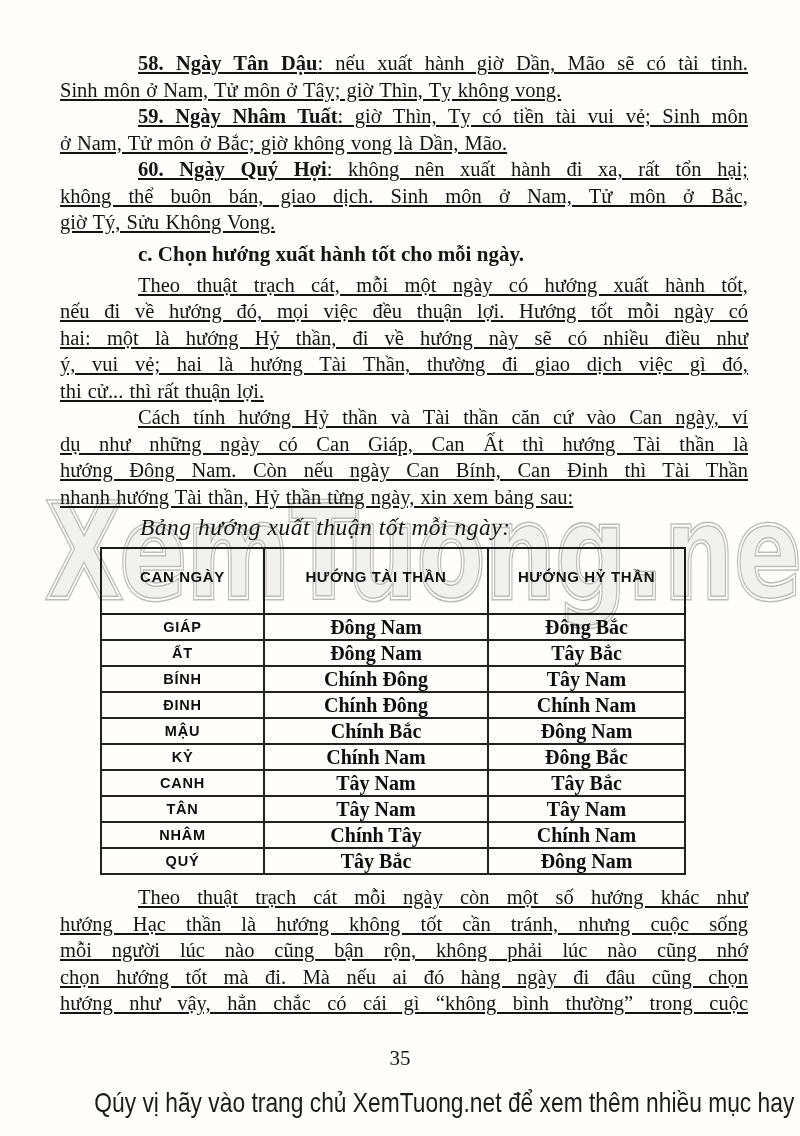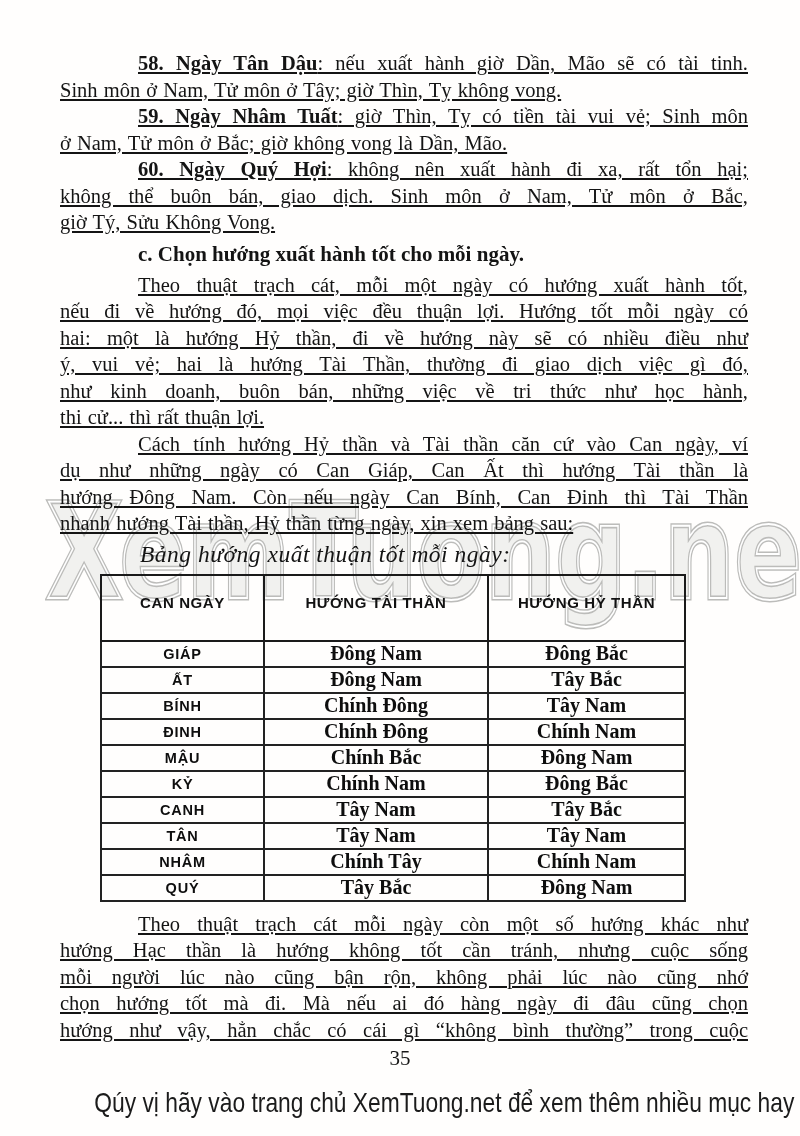--- a/index.html
+++ b/index.html
@@ -101,21 +101,20 @@
       <span class="line last">giờ Tý, Sửu Không Vong.</span>
     </p>
 
     <h3 class="section-heading">c. Chọn hướng xuất hành tốt cho mỗi ngày.</h3>
 
     <p class="para">
       <span class="line first">Theo thuật trạch cát, mỗi một ngày có hướng xuất hành tốt,</span>
       <span class="line">nếu đi về hướng đó, mọi việc đều thuận lợi. Hướng tốt mỗi ngày có</span>
       <span class="line">hai: một là hướng Hỷ thần, đi về hướng này sẽ có nhiều điều như</span>
       <span class="line">ý, vui vẻ; hai là hướng Tài Thần, thường đi giao dịch việc gì đó,</span>
-      <span class="line">như kinh doanh, buôn bán, những việc về tri thức như học hành,</span>
       <span class="line last">thi cử... thì rất thuận lợi.</span>
     </p>
 
     <p class="para">
       <span class="line first">Cách tính hướng Hỷ thần và Tài thần căn cứ vào Can ngày, ví</span>
       <span class="line">dụ như những ngày có Can Giáp, Can Ất thì hướng Tài thần là</span>
       <span class="line">hướng Đông Nam. Còn nếu ngày Can Bính, Can Đinh thì Tài Thần</span>
       <span class="line last">nhanh hướng Tài thần, Hỷ thần từng ngày, xin xem bảng sau:</span>
     </p>
 

